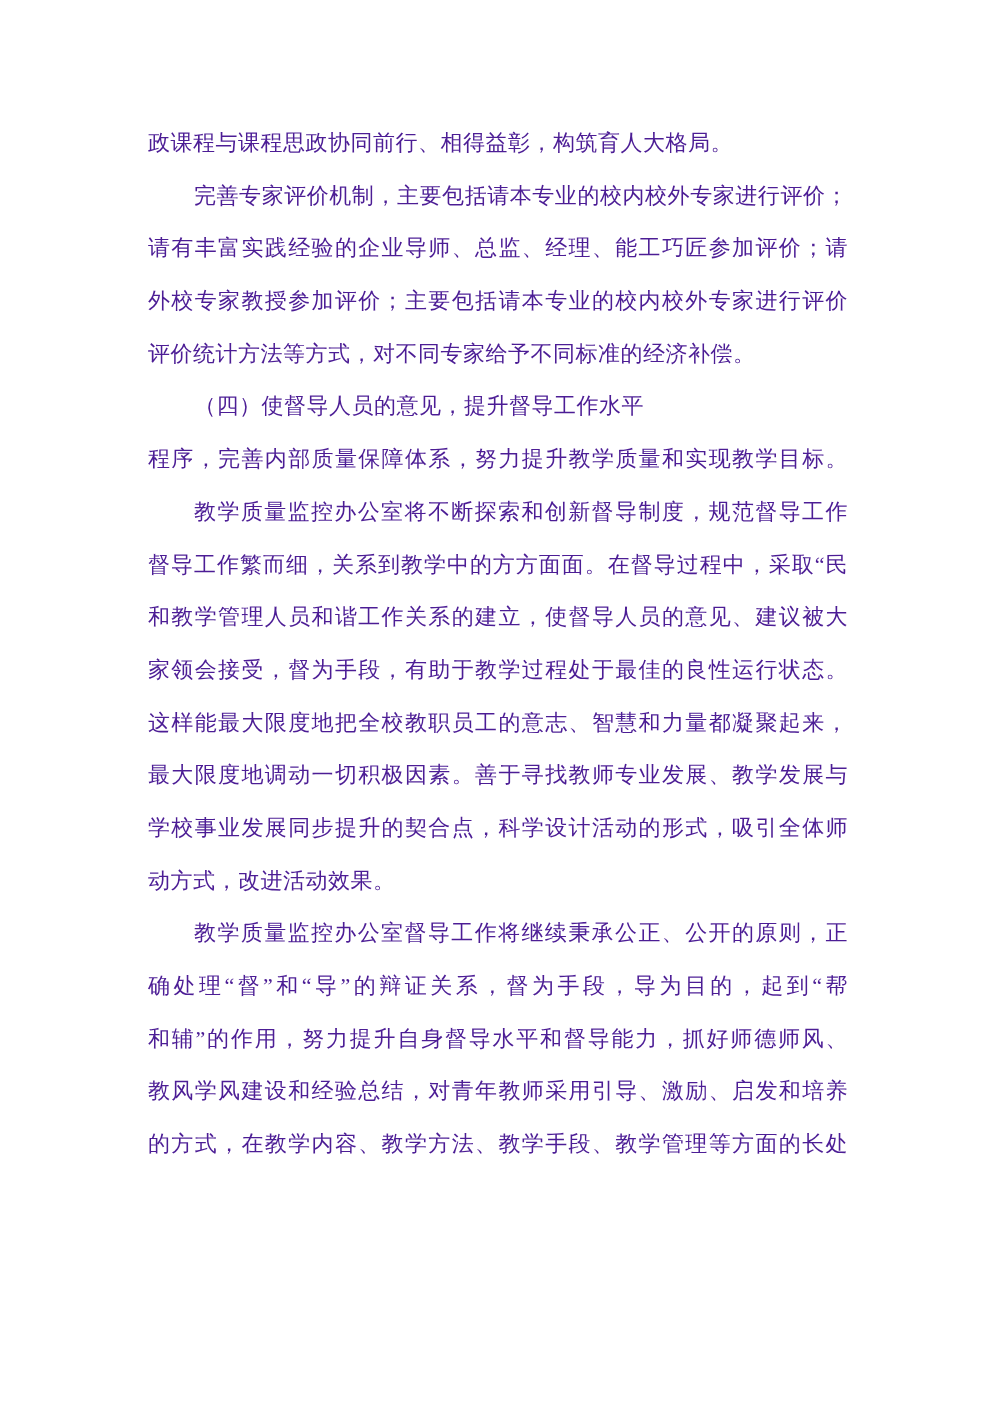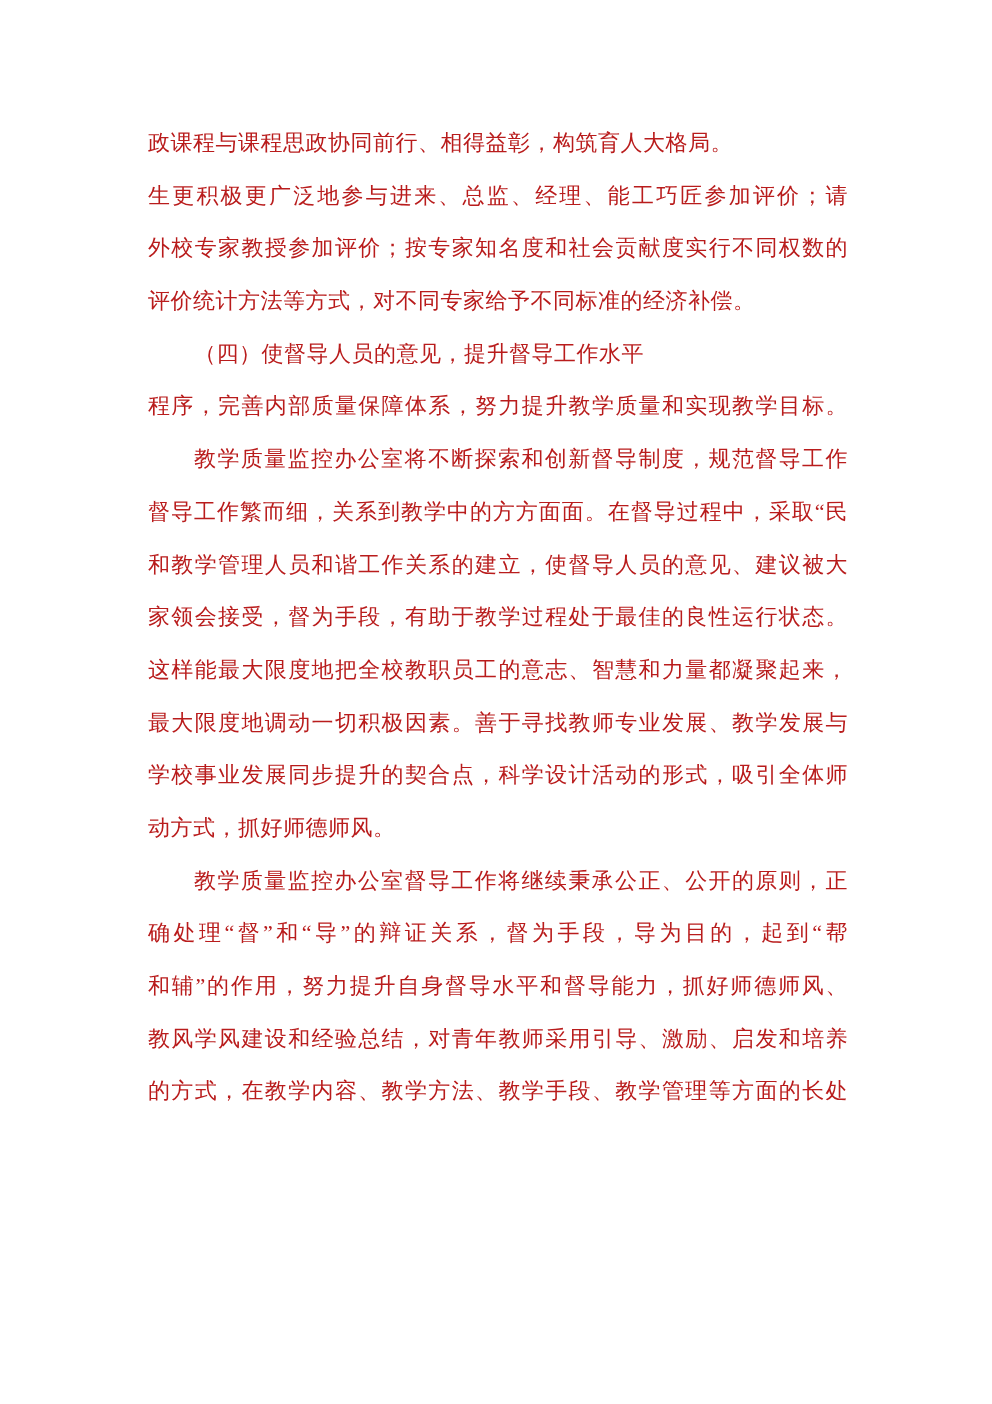--- a/index.html
+++ b/index.html
@@ -15,21 +15,21 @@
     overflow: hidden;
   }
   .doc-body {
     position: absolute;
     left: 148px;
     top: 117px;
     width: 700px;
     font-family: "Liberation Serif", "DejaVu Serif", serif;
     font-size: 22px;
     letter-spacing: 0.5px;
-    color: #b91c1c;
+    color: #4c1d95;
     font-weight: 400;
   }
   .line {
     height: 52.7px;
     line-height: 52.7px;
     text-align: justify;
     text-align-last: left;
     white-space: nowrap;
   }
   .line.stretch {
@@ -39,32 +39,33 @@
   .line.indent {
     text-indent: 46px;
   }
 </style>
 </head>
 <body>
 
 <div class="page">
   <div class="doc-body">
       <div class="line">政课程与课程思政协同前行、相得益彰，构筑育人大格局。</div>
-      <div class="line stretch">生更积极更广泛地参与进来、总监、经理、能工巧匠参加评价；请</div>
-      <div class="line stretch">外校专家教授参加评价；按专家知名度和社会贡献度实行不同权数的</div>
+      <div class="line indent stretch">完善专家评价机制，主要包括请本专业的校内校外专家进行评价；</div>
+      <div class="line stretch">请有丰富实践经验的企业导师、总监、经理、能工巧匠参加评价；请</div>
+      <div class="line stretch">外校专家教授参加评价；主要包括请本专业的校内校外专家进行评价</div>
       <div class="line">评价统计方法等方式，对不同专家给予不同标准的经济补偿。</div>
       <div class="line indent">（四）使督导人员的意见，提升督导工作水平</div>
       <div class="line stretch">程序，完善内部质量保障体系，努力提升教学质量和实现教学目标。</div>
       <div class="line indent stretch">教学质量监控办公室将不断探索和创新督导制度，规范督导工作</div>
       <div class="line stretch">督导工作繁而细，关系到教学中的方方面面。在督导过程中，采取“民</div>
       <div class="line stretch">和教学管理人员和谐工作关系的建立，使督导人员的意见、建议被大</div>
       <div class="line stretch">家领会接受，督为手段，有助于教学过程处于最佳的良性运行状态。</div>
       <div class="line stretch">这样能最大限度地把全校教职员工的意志、智慧和力量都凝聚起来，</div>
       <div class="line stretch">最大限度地调动一切积极因素。善于寻找教师专业发展、教学发展与</div>
       <div class="line stretch">学校事业发展同步提升的契合点，科学设计活动的形式，吸引全体师</div>
-      <div class="line">动方式，抓好师德师风。</div>
+      <div class="line">动方式，改进活动效果。</div>
       <div class="line indent stretch">教学质量监控办公室督导工作将继续秉承公正、公开的原则，正</div>
       <div class="line stretch">确处理“督”和“导”的辩证关系，督为手段，导为目的，起到“帮</div>
       <div class="line stretch">和辅”的作用，努力提升自身督导水平和督导能力，抓好师德师风、</div>
       <div class="line stretch">教风学风建设和经验总结，对青年教师采用引导、激励、启发和培养</div>
       <div class="line stretch">的方式，在教学内容、教学方法、教学手段、教学管理等方面的长处</div>
     </div>
 </div>
 
 </body></html>

